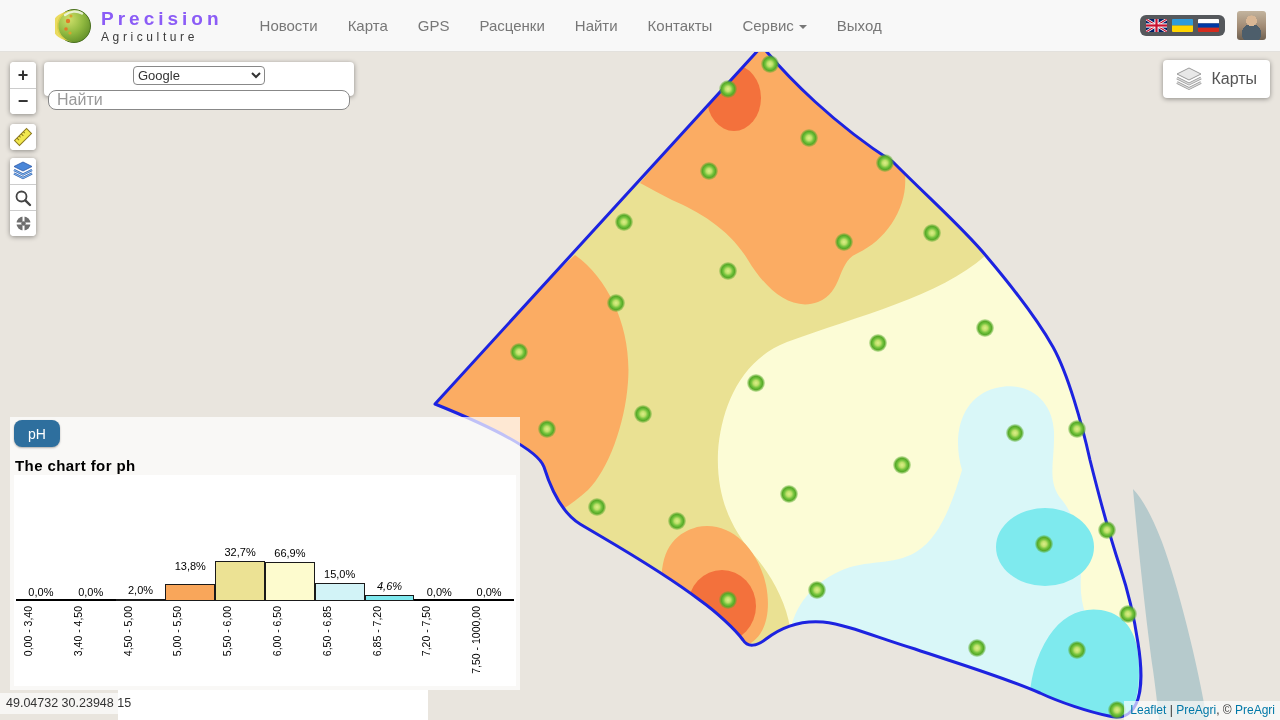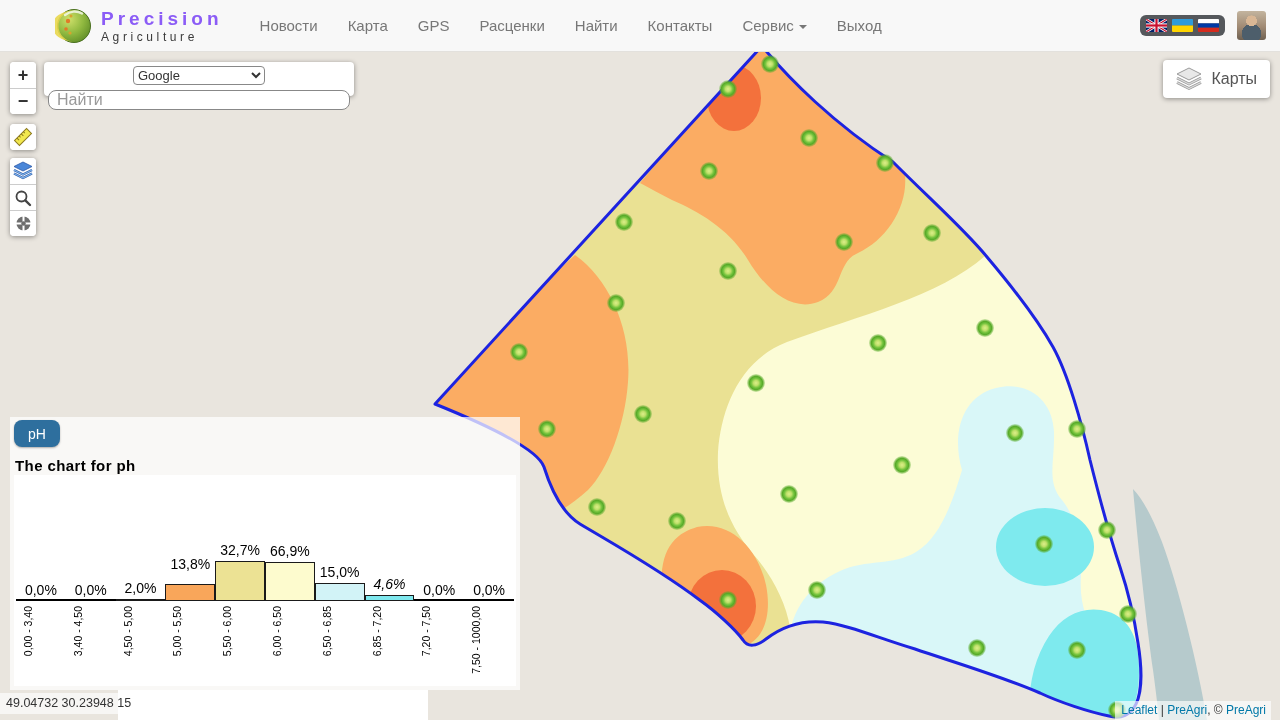--- a/index.html
+++ b/index.html
@@ -57,29 +57,29 @@
   
   #chart-panel{position:absolute;left:10px;top:365px;width:510px;height:273px;
                background:rgba(255,255,255,.72);z-index:20;}
   #ph-tab{position:absolute;left:4px;top:3px;width:46px;height:27px;border-radius:8px;
           background:#2e6f9e;color:#fff;font-size:14px;display:flex;align-items:center;
           justify-content:center;cursor:pointer;box-shadow:0 1px 2px rgba(0,0,0,.3);}
   #chart-title{position:absolute;left:5px;top:40px;font-size:15px;font-weight:bold;color:#000;letter-spacing:.4px;}
   #plot{position:absolute;left:4px;top:58px;width:502px;height:211px;background:#fff;}
   #axis{position:absolute;left:2px;right:2px;bottom:85px;border-top:2px solid #000;height:0;}
   .bar{position:absolute;border:1px solid #1a1a1a;box-sizing:border-box;}
-  .vlabel{position:absolute;font-size:14px;color:#000;text-align:center;}
+  .vlabel{position:absolute;font-size:11px;color:#000;text-align:center;}
   .xlab{position:absolute;top:131px;height:78px;width:14px;}
   .xlab span{position:absolute;bottom:0;left:0;width:78px;transform-origin:0 100%;
              transform:rotate(-90deg);font-size:10.5px;white-space:nowrap;text-align:right;color:#000;display:block;}
 
   
   #coords{position:absolute;left:0;top:641px;background:rgba(255,255,255,.65);
           font-size:12.5px;color:#333;padding:3px 8px 4px 6px;z-index:30;}
-  #attribution{position:absolute;right:9px;bottom:0;background:rgba(255,255,255,.65);
+  #attribution{position:absolute;right:0;bottom:0;background:rgba(255,255,255,.65);
                font-size:12px;color:#333;padding:2px 5px 3px 6px;z-index:30;}
   #attribution a{color:#0078a8;text-decoration:none;cursor:pointer;}
 </style>
 </head>
 <body>
 
 <header class="navbar">
   <div class="brand">
     <svg width="38" height="38" viewBox="0 0 38 38">
       <defs>

